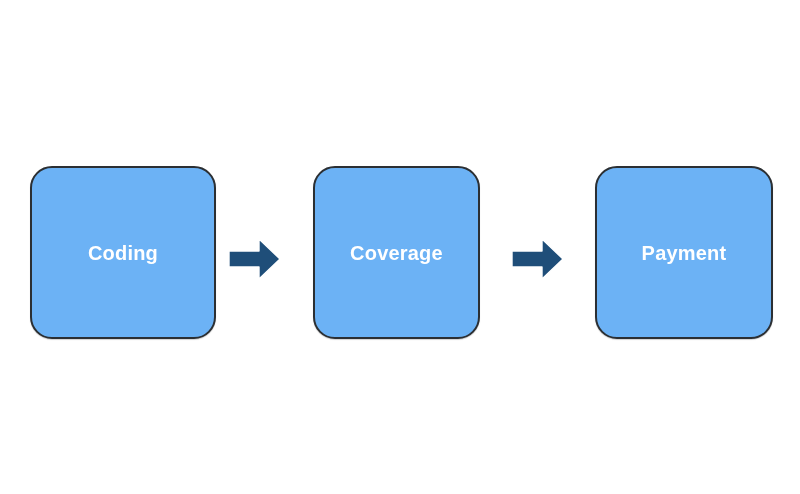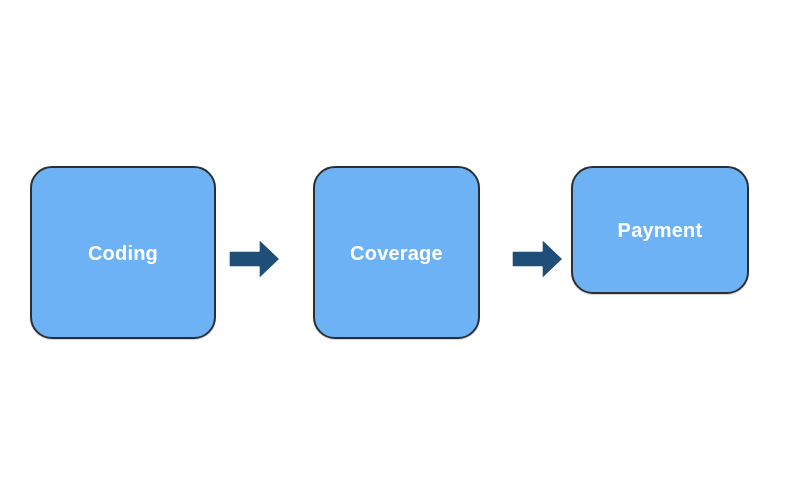--- a/index.html
+++ b/index.html
@@ -39,21 +39,21 @@
     font-weight: bold;
     font-size: 20px;
     letter-spacing: 0.2px;
     line-height: 1;
     text-align: center;
     user-select: none;
   }
 
   #node-coding   { left: 30px;  top: 166px; width: 186px; height: 173px; }
   #node-coverage { left: 313px; top: 166px; width: 167px; height: 173px; }
-  #node-payment  { left: 571px; top: 166px; width: 178px; height: 128px; }
+  #node-payment  { left: 595px; top: 166px; width: 178px; height: 173px; }
 
   
   .arrow {
     position: absolute;
     width: 52px;
     height: 42px;
   }
   #arrow-1 { left: 229px; top: 238px; }
   #arrow-2 { left: 512px; top: 238px; }
   .arrow svg { display: block; width: 100%; height: 100%; }

